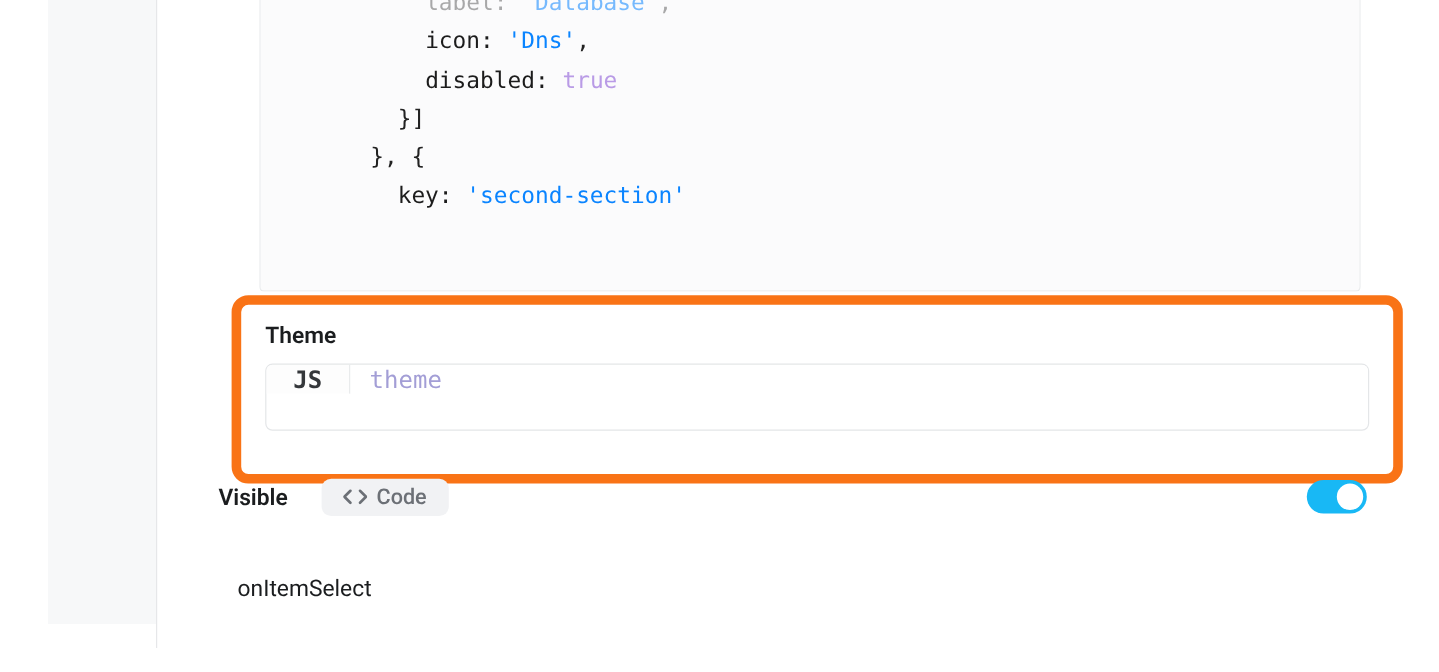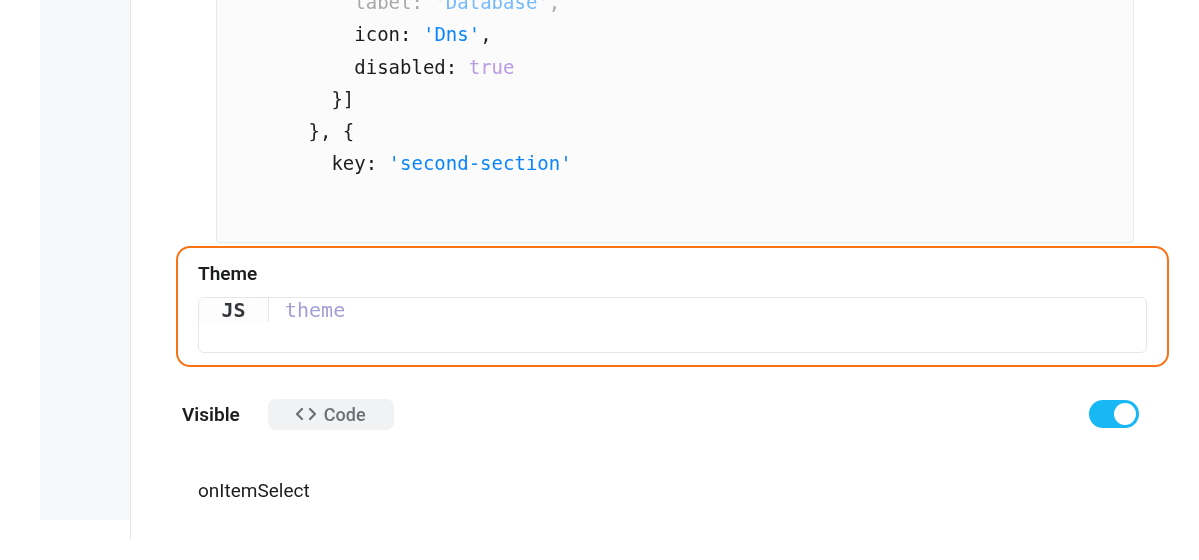--- a/index.html
+++ b/index.html
@@ -59,26 +59,26 @@
   }
   .tok-key { color: #1c1c1c; }
   .tok-str { color: #0a84ff; }
   .tok-bool { color: #b99be6; }
   .tok-punct { color: #222; }
   .cut-top { color: #0a84ff; opacity: 0.55; }
   .cut-label { color: #666; opacity: 0.55; }
 
   .theme-box {
     position: absolute;
-    left: 45px;
+    left: 62px;
     top: 246px;
     right: 30px;
-    border: 2px solid #f97316;
+    border: 8px solid #f97316;
     border-radius: 14px;
-    padding: 14px 20px 12px 20px;
+    padding: 14px 20px 36px 20px;
     background: #fff;
   }
   .theme-label {
     font-size: 19px;
     font-weight: 600;
     color: #1b1d1f;
     margin-bottom: 12px;
   }
   .theme-input-wrap {
     display: flex;
@@ -128,21 +128,21 @@
     font-weight: 600;
     color: #1b1d1f;
     margin-right: 28px;
   }
   .code-pill {
     display: inline-flex;
     align-items: center;
     gap: 8px;
     background: #f1f2f4;
     border-radius: 8px;
-    padding: 5px 28px;
+    padding: 5px 18px;
     color: #6c7076;
     font-size: 18px;
     font-weight: 500;
     cursor: pointer;
   }
   .code-pill svg { display: block; }
   .spacer { flex: 1; }
   .toggle {
     width: 50px;
     height: 28px;

